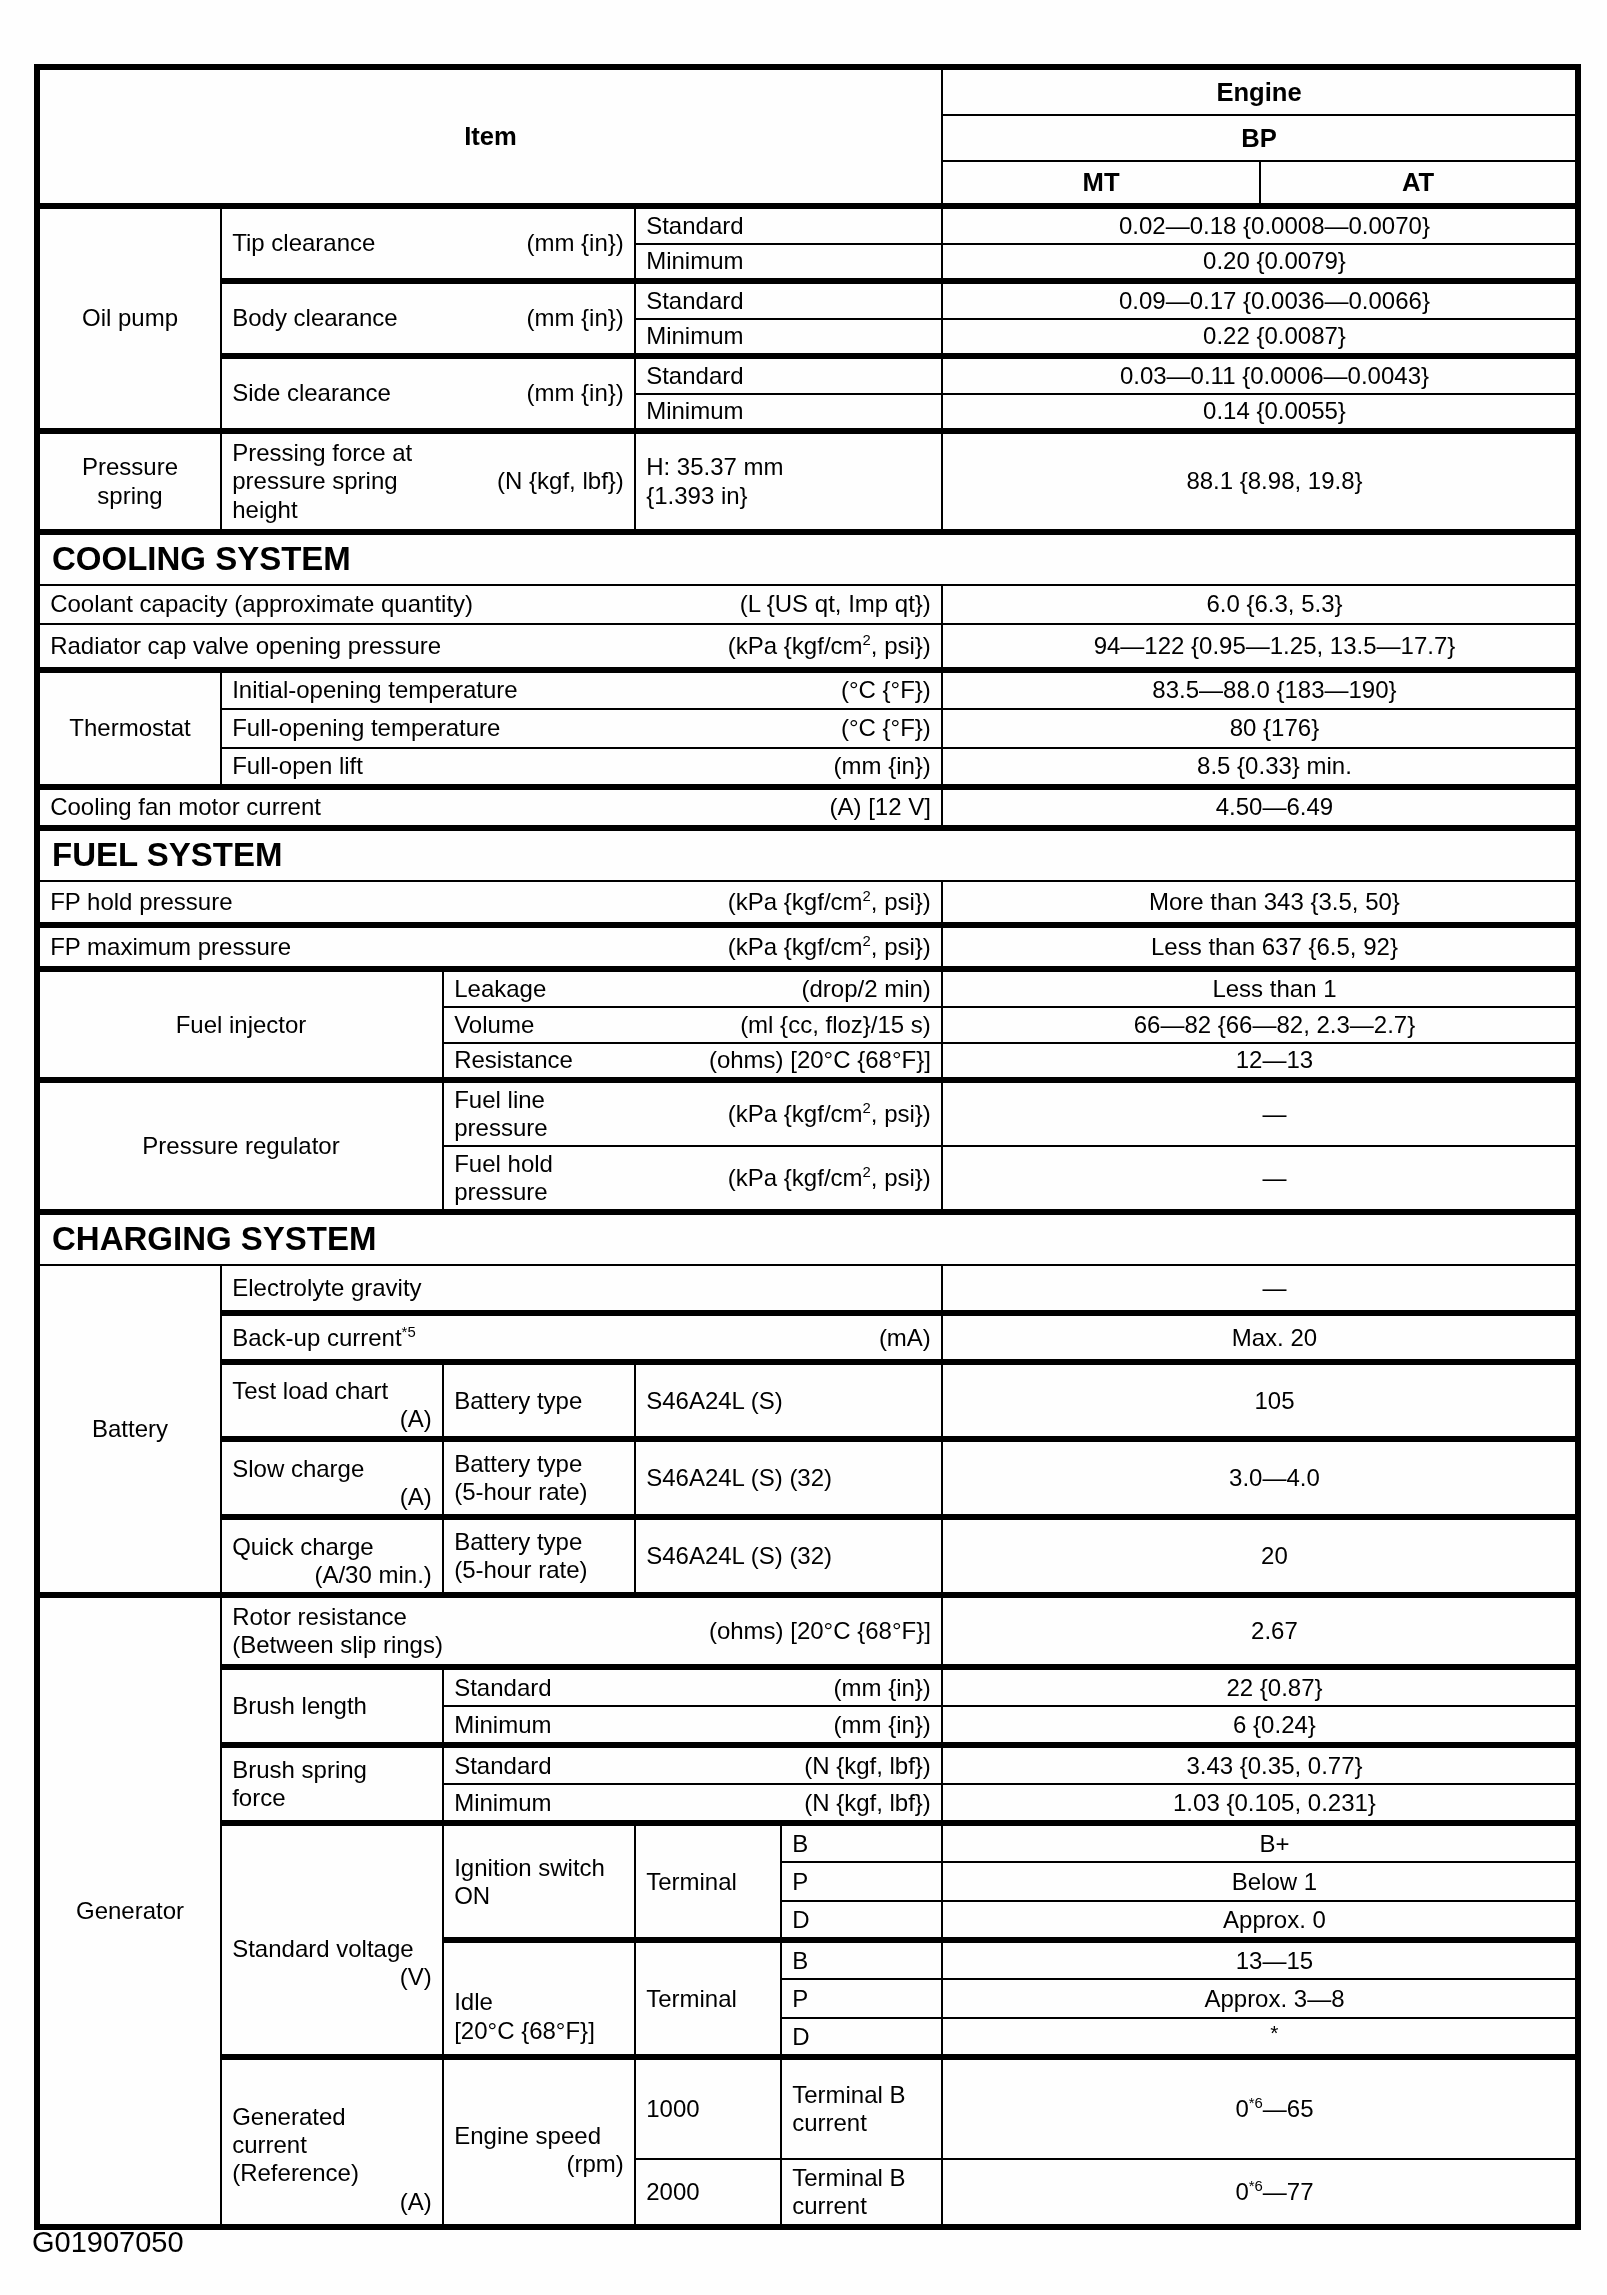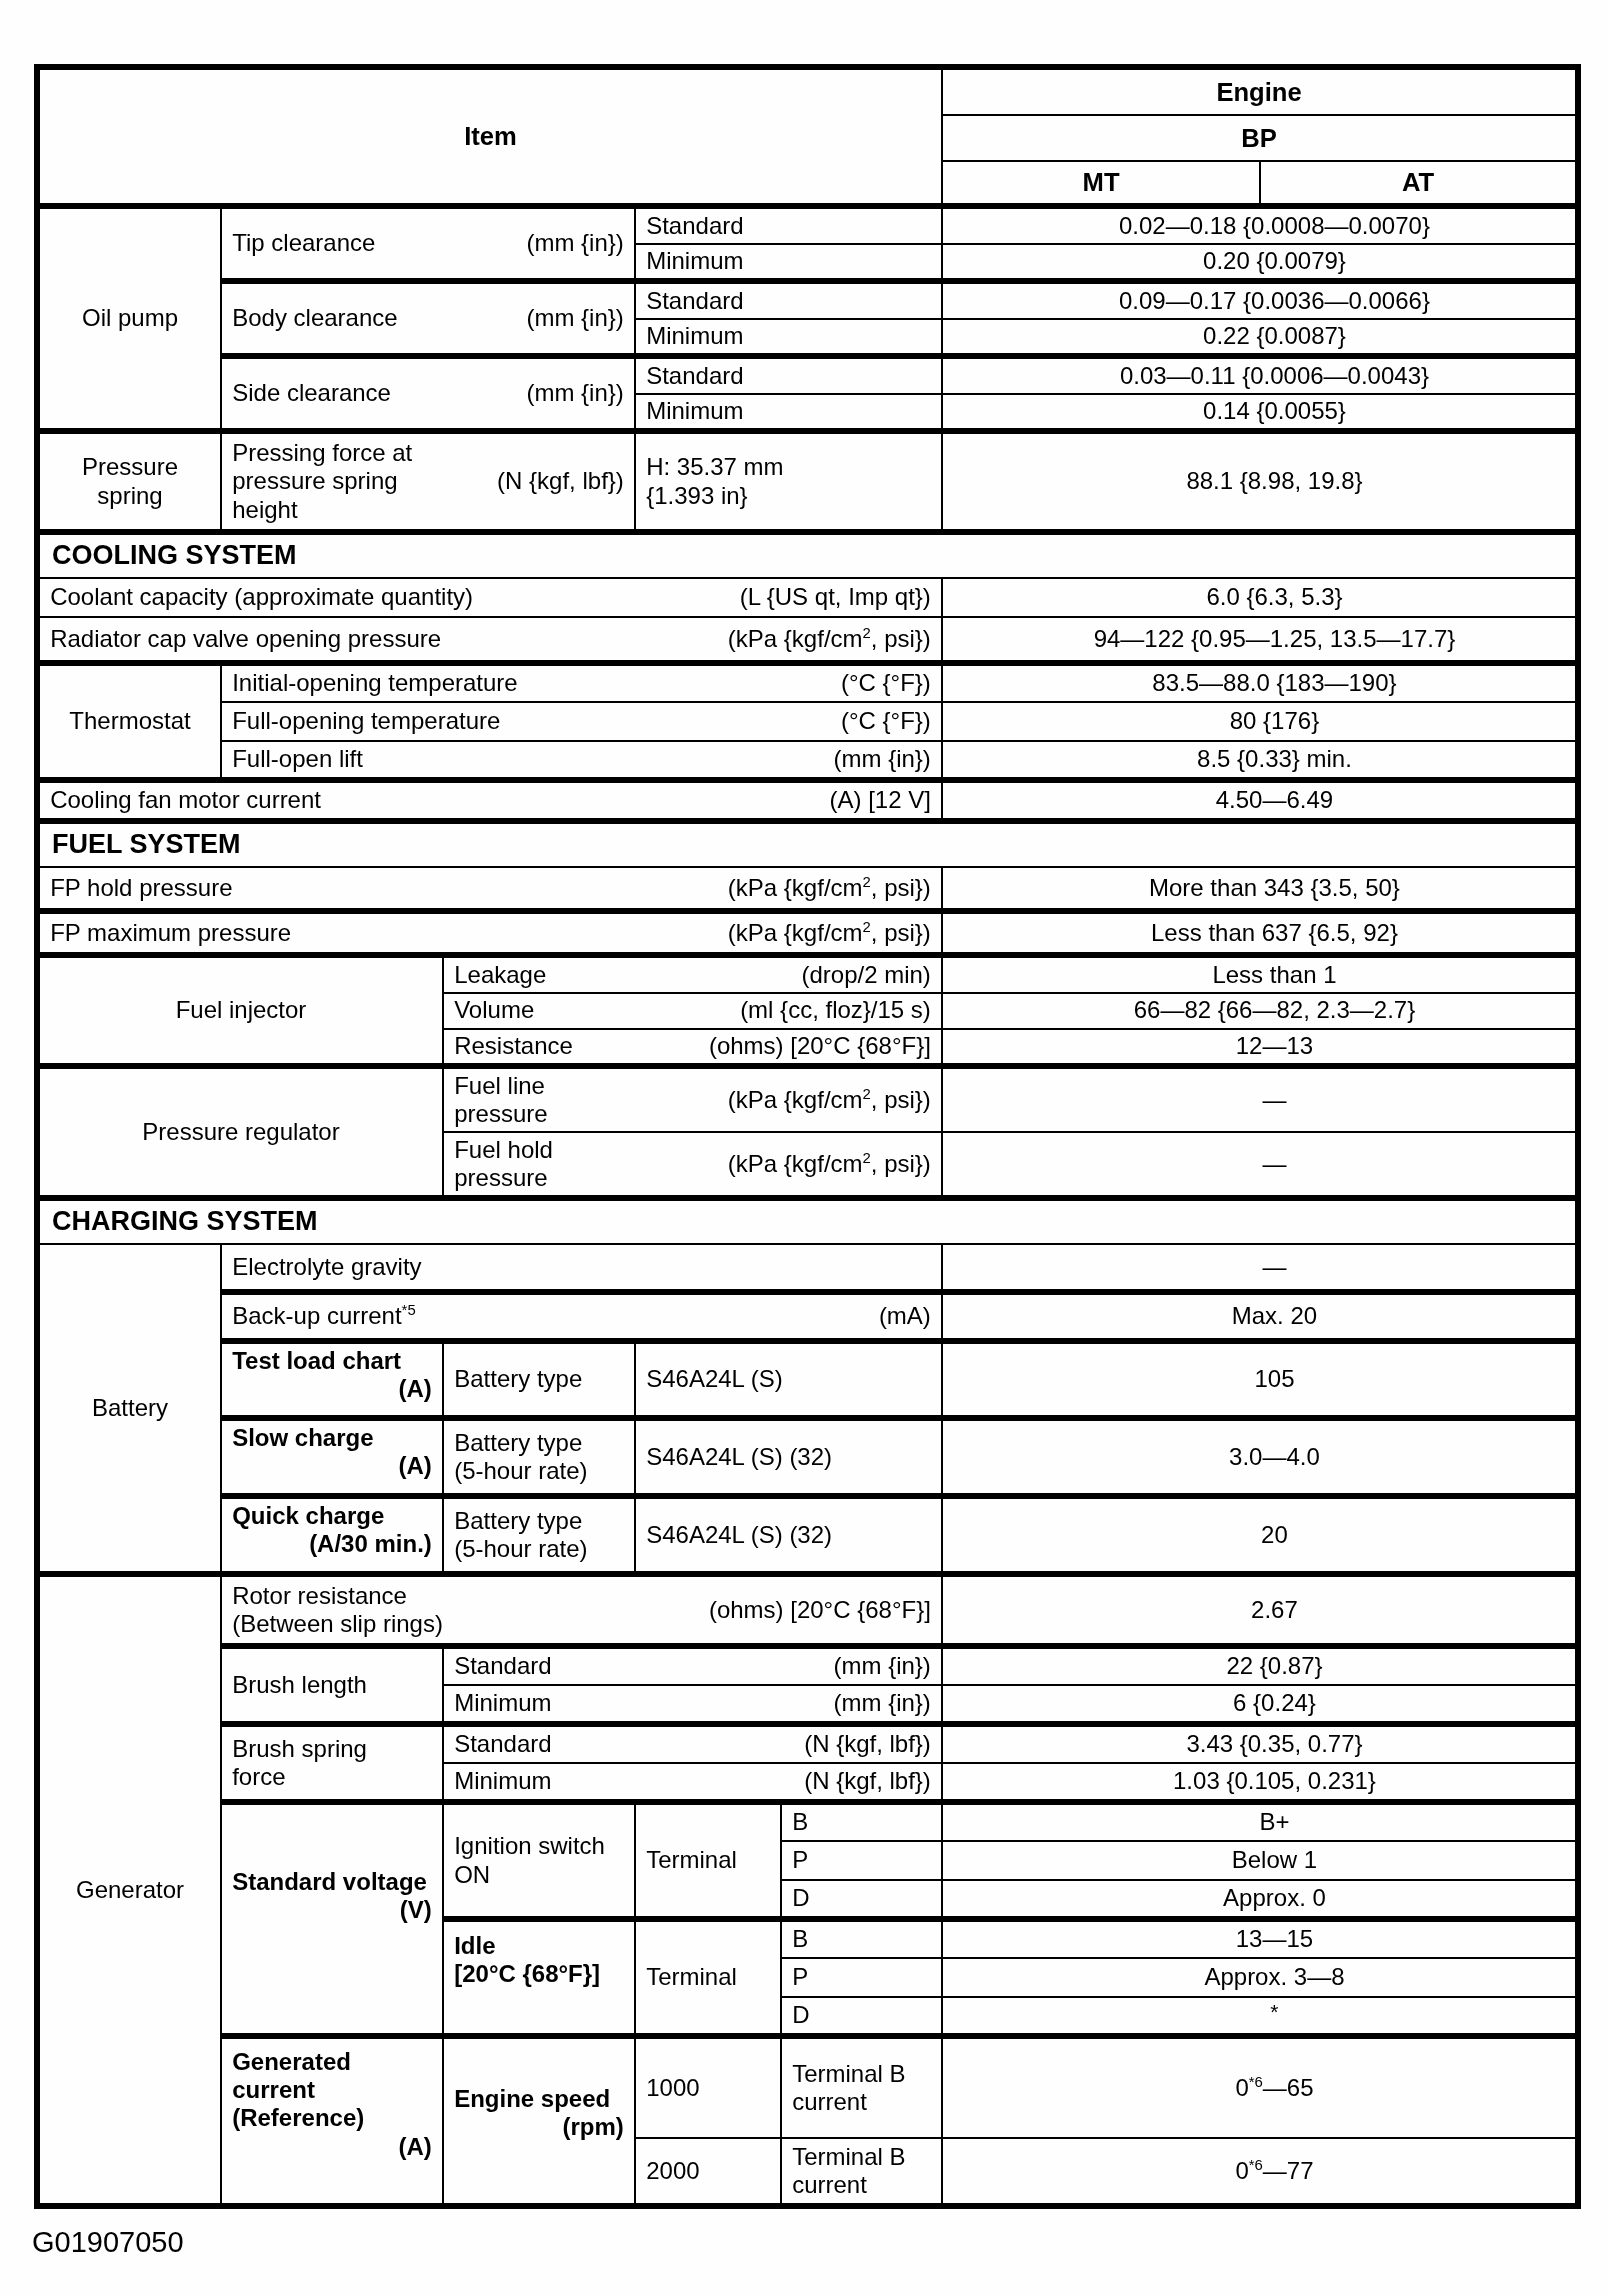--- a/index.html
+++ b/index.html
@@ -1,28 +1,28 @@
 <!DOCTYPE html>
 <html style="font-size:13.6px"><head>
 <meta charset="utf-8">
 <style>
   html,body{margin:0;padding:0;background:#ffffff;}
   body{width:1607px;height:2295px;position:relative;font-family:"Liberation Sans","DejaVu Sans",sans-serif;color:#000;}
   .page{position:absolute;inset:0;background:#fefefe;}
   table.spec{position:absolute;left:34px;top:64px;width:1541px;border-collapse:collapse;table-layout:fixed;border:6px solid #000;}
   td,th{border:2.6px solid #000;padding:2.6px 10.2px;font-size:24px;line-height:1.18;vertical-align:middle;overflow:hidden;}
   th.hdr{font-weight:bold;font-size:25.6px;text-align:center;}
-  td.sec{font-weight:bold;font-size:27px;padding:5.1px 12px;}
+  td.sec{font-weight:bold;font-size:33px;padding:5.1px 12px;}
   td.itm{text-align:center;}
   td.val{text-align:center;padding-left:41px;}
   tr.bt>td,tr.bt>th{border-top-width:6px;}
   .ml{white-space:pre-line;}
   .lr{display:flex;justify-content:space-between;align-items:center;gap:8.5px;width:100%;}
   .lr .u{white-space:nowrap;text-align:right;flex-shrink:0;}
-  .stack{display:flex;flex-direction:column;justify-content:flex-start;font-weight:bold;}
+  .stack{display:flex;flex-direction:column;justify-content:flex-end;}
   .stack .u{text-align:right;}
   sup,.sup{font-size:62%;vertical-align:super;line-height:0;}
   td.ast{vertical-align:top;font-size:21px;padding-top:1.7px;}
   .caption{position:absolute;left:32px;top:2226px;font-size:29px;color:#000;}
 </style>
 </head>
 <body>
 
 <div class="page">
 

